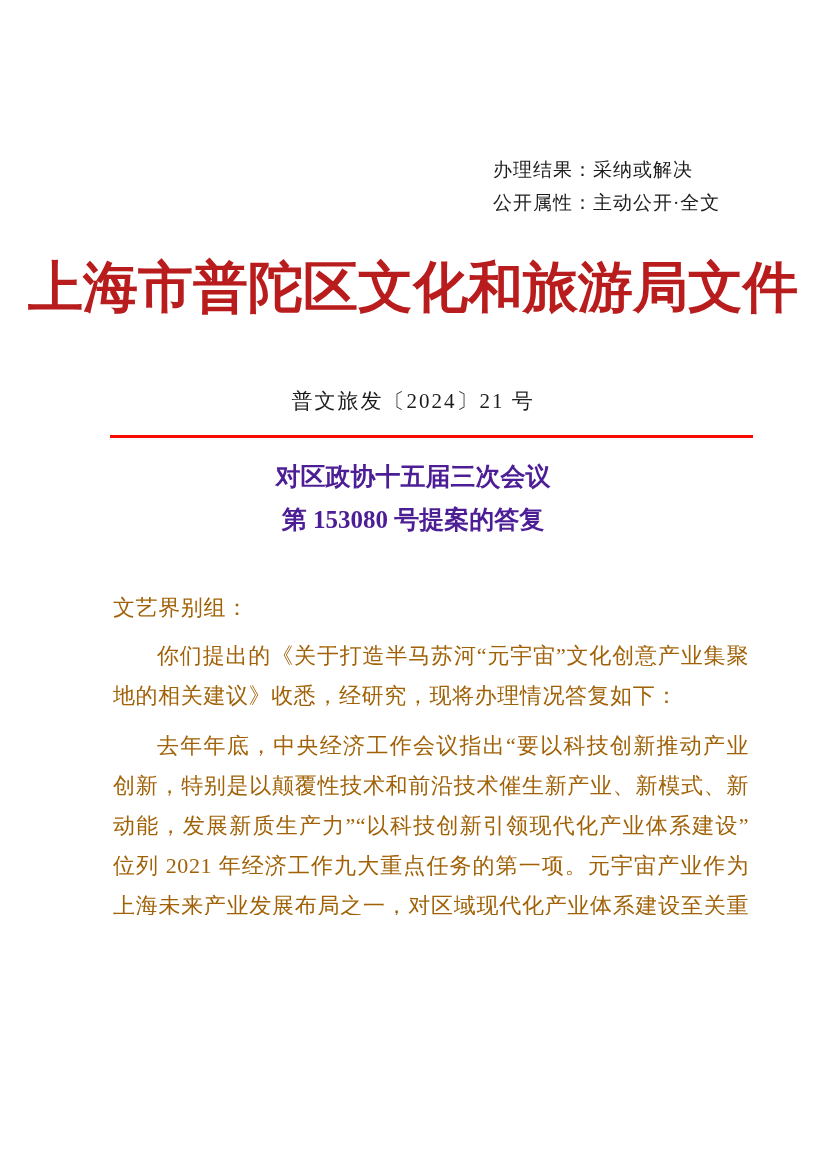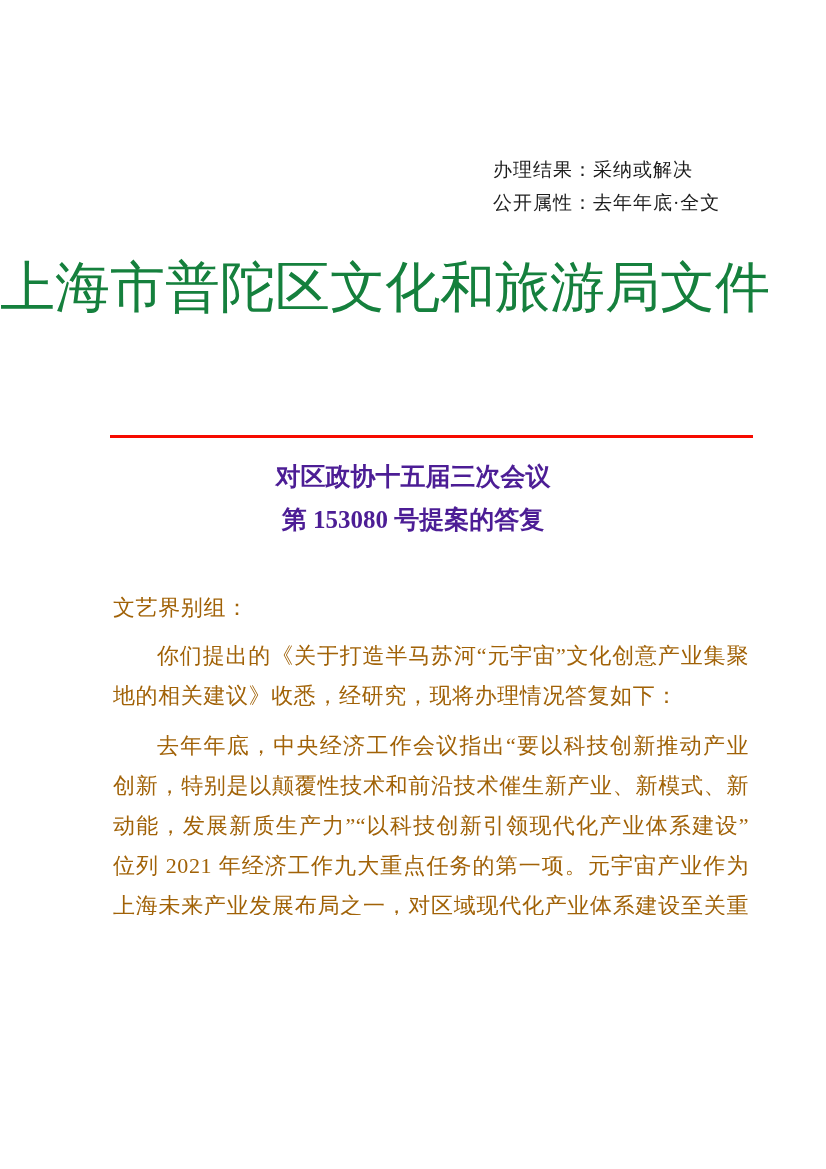--- a/index.html
+++ b/index.html
@@ -26,25 +26,25 @@
     letter-spacing: 1px;
     white-space: nowrap;
   }
   
   .agency {
     position: absolute;
     left: 0;
     top: 248px;
     width: 826px;
     margin: 0;
-    text-align: left;
+    text-align: center;
     font-size: 55px;
     line-height: 80px;
-    font-weight: normal;
-    color: #15803d;
+    font-weight: bold;
+    color: #b91c1c;
     white-space: nowrap;
     letter-spacing: 0px;
   }
   
   .docno {
     position: absolute;
     left: 0;
     top: 384px;
     width: 826px;
     text-align: center;
@@ -105,25 +105,26 @@
     white-space: nowrap;
   }
 </style>
 </head>
 <body>
 
 <div class="page">
 
   <div class="meta">
     <div>办理结果：采纳或解决</div>
-    <div>公开属性：去年年底·全文</div>
+    <div>公开属性：主动公开·全文</div>
   </div>
 
   <h1 class="agency">上海市普陀区文化和旅游局文件</h1>
 
+  <div class="docno">普文旅发〔2024〕21 号</div>
 
   <div class="redline"></div>
 
   <h2 class="doc-title">
     <span>对区政协十五届三次会议</span><br>
     <span>第 153080 号提案的答复</span>
   </h2>
 
   <div class="body-block">
     <div class="salutation">文艺界别组：</div>

